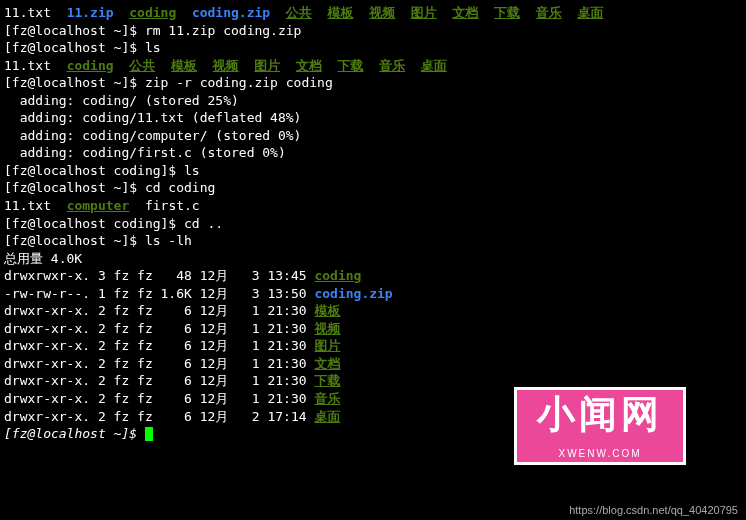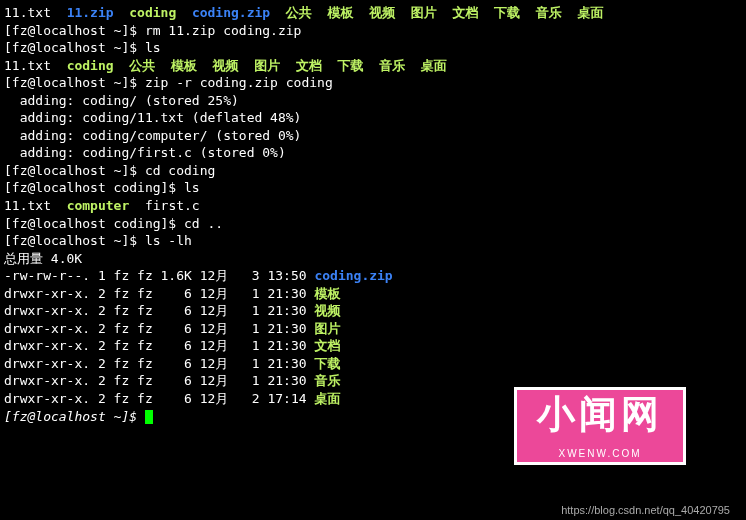--- a/index.html
+++ b/index.html
@@ -11,21 +11,21 @@
     font-size: 13px;
     line-height: 1.35;
     width: 746px;
     height: 520px;
     box-sizing: border-box;
     overflow: hidden;
     position: relative;
   }
   .line { white-space: pre; }
   .red { color: #3b82f6; font-weight: bold; }
-  .blue { color: #bef264; font-weight: bold; }
+  .blue { color: #4d7c0f; font-weight: bold; text-decoration: underline; }
   .white { color: #fff; margin-top: 17px; }
   .cursor {
     display: inline-block;
     width: 8px;
     height: 14px;
     background: #0f0;
     vertical-align: text-bottom;
   }
   .prompt { color: #fff; font-style: italic; }
   .watermark {
@@ -36,46 +36,47 @@
     border: 3px solid #fff;
     padding: 5px 20px 2px 20px;
     text-align: center;
     font-family: "SimHei","Microsoft YaHei",sans-serif;
     color: #fff;
   }
   .watermark .cn { font-size: 38px; font-weight: bold; letter-spacing: 4px; line-height: 1; }
   .watermark .en { font-size: 10px; letter-spacing: 2px; margin-top: 14px; }
   .footer-url {
     position: absolute;
-    right: 16px;
+    right: 8px;
     bottom: 2px;
     color: #aaa;
     font-size: 11px;
     font-family: sans-serif;
   }
 </style>
 </head>
 <body>
 
 <div id="term">
     <div class="line"><span class="white">11.txt</span>  <span class="red">11.zip</span>  <span class="blue">coding</span>  <span class="red">coding.zip</span>  <span class="blue">公共</span>  <span class="blue">模板</span>  <span class="blue">视频</span>  <span class="blue">图片</span>  <span class="blue">文档</span>  <span class="blue">下载</span>  <span class="blue">音乐</span>  <span class="blue">桌面</span></div>
     <div class="line">[fz@localhost ~]$ rm 11.zip coding.zip</div>
     <div class="line">[fz@localhost ~]$ ls</div>
     <div class="line"><span class="white">11.txt</span>  <span class="blue">coding</span>  <span class="blue">公共</span>  <span class="blue">模板</span>  <span class="blue">视频</span>  <span class="blue">图片</span>  <span class="blue">文档</span>  <span class="blue">下载</span>  <span class="blue">音乐</span>  <span class="blue">桌面</span></div>
     <div class="line">[fz@localhost ~]$ zip -r coding.zip coding</div>
     <div class="line">  adding: coding/ (stored 25%)</div>
     <div class="line">  adding: coding/11.txt (deflated 48%)</div>
     <div class="line">  adding: coding/computer/ (stored 0%)</div>
     <div class="line">  adding: coding/first.c (stored 0%)</div>
+    <div class="line">[fz@localhost coding]$ ls</div>
     <div class="line">[fz@localhost ~]$ cd coding</div>
-    <div class="line">[fz@localhost coding]$ ls</div>
     <div class="line"><span class="white">11.txt</span>  <span class="blue">computer</span>  <span class="white">first.c</span></div>
     <div class="line">[fz@localhost coding]$ cd ..</div>
     <div class="line">[fz@localhost ~]$ ls -lh</div>
     <div class="line">总用量 4.0K</div>
+    <div class="line">drwxrwxr-x. 3 fz fz   48 12月   3 13:45 <span class="blue">coding</span></div>
     <div class="line">-rw-rw-r--. 1 fz fz 1.6K 12月   3 13:50 <span class="red">coding.zip</span></div>
     <div class="line">drwxr-xr-x. 2 fz fz    6 12月   1 21:30 <span class="blue">模板</span></div>
     <div class="line">drwxr-xr-x. 2 fz fz    6 12月   1 21:30 <span class="blue">视频</span></div>
     <div class="line">drwxr-xr-x. 2 fz fz    6 12月   1 21:30 <span class="blue">图片</span></div>
     <div class="line">drwxr-xr-x. 2 fz fz    6 12月   1 21:30 <span class="blue">文档</span></div>
     <div class="line">drwxr-xr-x. 2 fz fz    6 12月   1 21:30 <span class="blue">下载</span></div>
     <div class="line">drwxr-xr-x. 2 fz fz    6 12月   1 21:30 <span class="blue">音乐</span></div>
     <div class="line">drwxr-xr-x. 2 fz fz    6 12月   2 17:14 <span class="blue">桌面</span></div>
     <div class="line"><span class="prompt">[fz@localhost ~]$ </span><span class="cursor"></span></div>
   </div>

